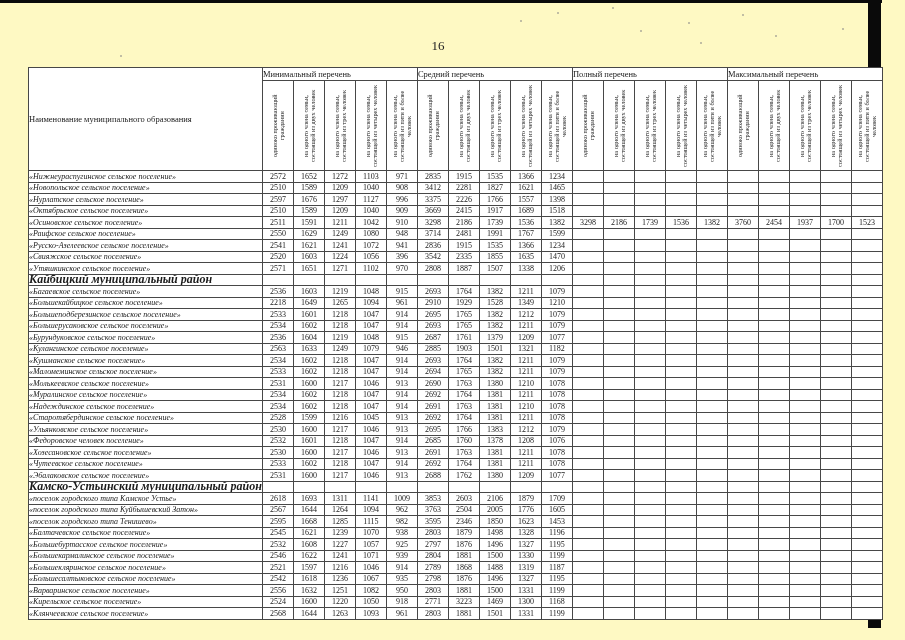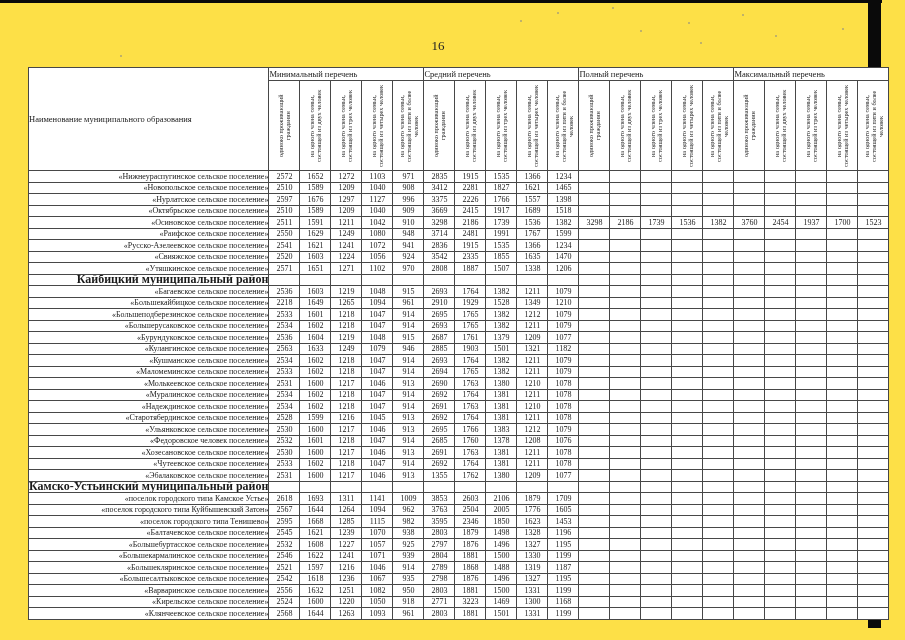--- a/index.html
+++ b/index.html
@@ -1,35 +1,35 @@
 <!DOCTYPE html>
 <html><head>
 <meta charset="utf-8">
 <style>
   html,body{margin:0;padding:0;background:#e8e8e8;}
-  .page{position:relative;width:905px;height:640px;background:#fde047;overflow:hidden;
+  .page{position:relative;width:905px;height:640px;background:#fef9c3;overflow:hidden;
         font-family:"Liberation Serif","DejaVu Serif",serif;color:#1a1a1a;}
   .scan-strip-top{position:absolute;left:0;top:0;width:882px;height:3px;background:#0a0a0a;}
   .scan-bar-right{position:absolute;left:868px;top:0;width:13px;height:628px;background:#0a0a0a;}
   .page-number{position:absolute;left:418px;top:38px;width:40px;text-align:center;
                font-size:13px;color:#222;}
   .noise{position:absolute;background:#8a8a8a;width:2px;height:2px;border-radius:1px;opacity:.7;}
 
   table.main{position:absolute;left:28px;top:67px;border-collapse:collapse;table-layout:fixed;
              background:#fff;}
   table.main th,table.main td{border:1px solid #474747;padding:0;margin:0;overflow:hidden;
              font-weight:normal;}
   th.namehead{font-size:8.5px;text-align:left;vertical-align:middle;line-height:1.2;}
   th.grp{font-size:8.5px;height:12px;text-align:left;vertical-align:middle;line-height:1;}
   th.rot{height:89px;vertical-align:middle;text-align:center;}
   th.rot .vert{writing-mode:vertical-rl;transform:rotate(180deg);margin:0 auto;
                font-size:6.3px;line-height:1.15;max-height:86px;white-space:normal;
                text-align:center;}
-  td.name{font-size:8px;text-align:right;padding-left:3px;height:10.5px;line-height:9px;
-          white-space:nowrap;}
+  td.name{font-size:8px;text-align:left;padding-left:3px;height:10.5px;line-height:9px;
+          white-space:nowrap;font-style:italic;}
   td.name.section{font-weight:bold;font-size:12px;}
   td.val{font-size:8px;text-align:center;height:10.5px;line-height:9px;white-space:nowrap;}
 </style>
 </head>
 <body>
 
 <div class="page">
   <div class="scan-strip-top"></div>
   <div class="scan-bar-right"></div>
 
@@ -285,21 +285,21 @@
           <td class="val"></td>
           <td class="val"></td>
           <td class="val"></td>
         </tr>
         <tr>
           <td class="name">«Свияжское сельское поселение»</td>
           <td class="val">2520</td>
           <td class="val">1603</td>
           <td class="val">1224</td>
           <td class="val">1056</td>
-          <td class="val">924</td>
+          <td class="val">396</td>
           <td class="val">3542</td>
           <td class="val">2335</td>
           <td class="val">1855</td>
           <td class="val">1635</td>
           <td class="val">1470</td>
           <td class="val"></td>
           <td class="val"></td>
           <td class="val"></td>
           <td class="val"></td>
           <td class="val"></td>
@@ -723,21 +723,21 @@
           <td class="val"></td>
           <td class="val"></td>
         </tr>
         <tr>
           <td class="name">«Эбалаковское сельское поселение»</td>
           <td class="val">2531</td>
           <td class="val">1600</td>
           <td class="val">1217</td>
           <td class="val">1046</td>
           <td class="val">913</td>
-          <td class="val">1355</td>
+          <td class="val">2688</td>
           <td class="val">1762</td>
           <td class="val">1380</td>
           <td class="val">1209</td>
           <td class="val">1077</td>
           <td class="val"></td>
           <td class="val"></td>
           <td class="val"></td>
           <td class="val"></td>
           <td class="val"></td>
           <td class="val"></td>

